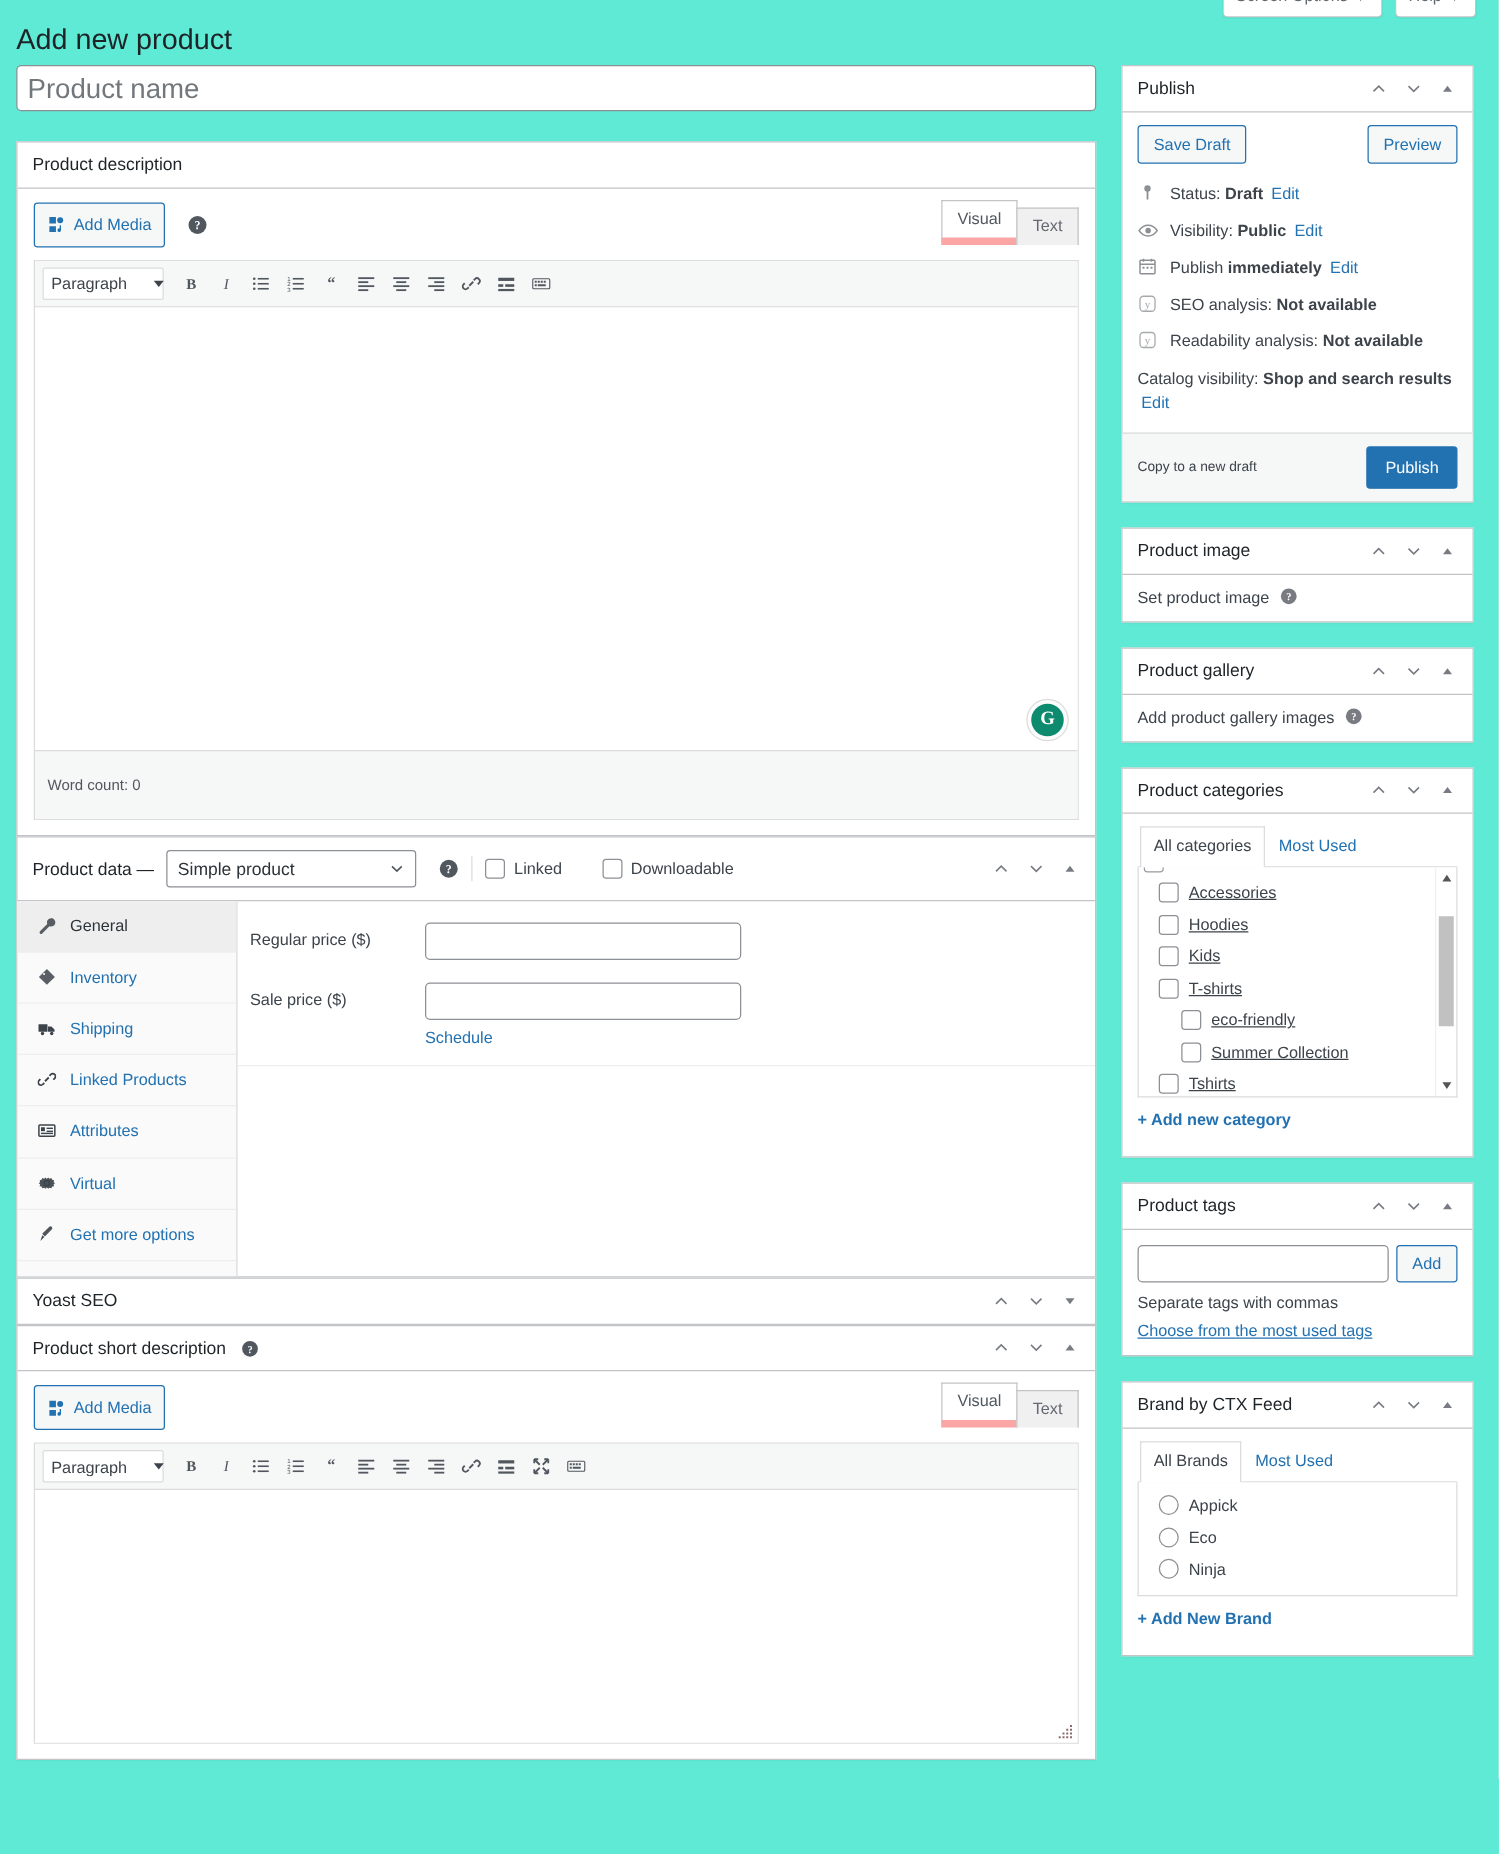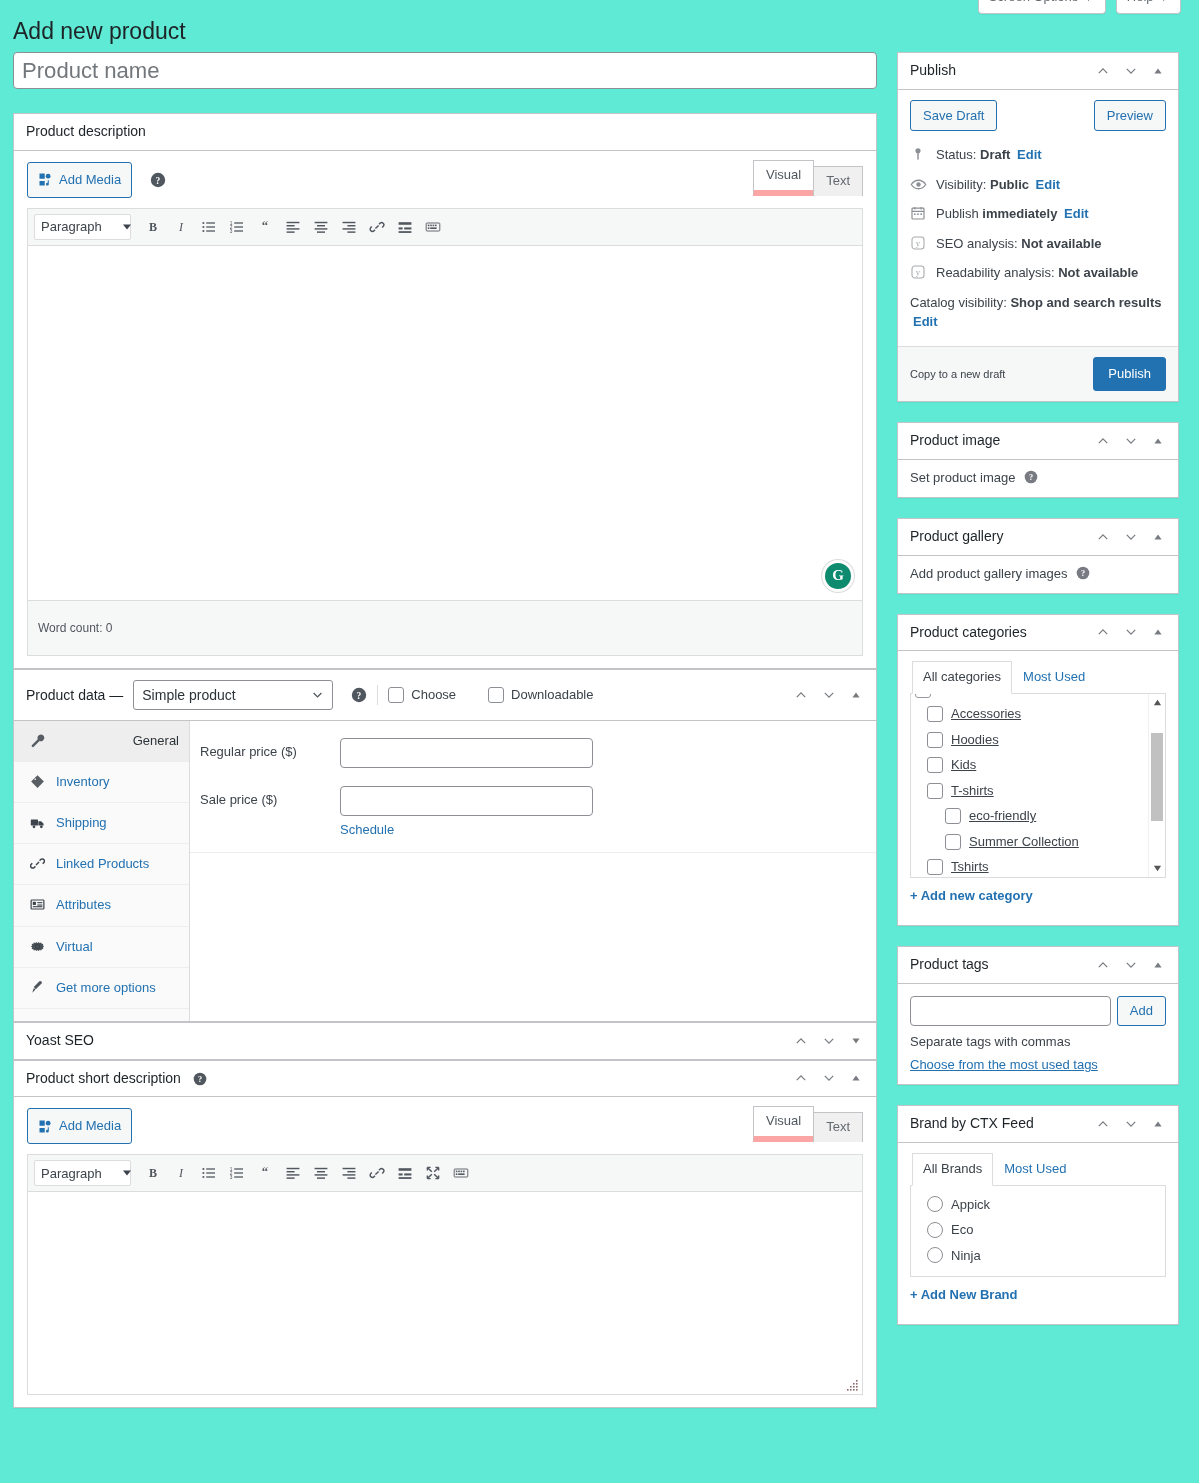--- a/index.html
+++ b/index.html
@@ -255,21 +255,21 @@
     margin: 0; padding: 0; list-style: none;
   }
   .pd-tab {
     display: flex; align-items: center; gap: 10px;
     padding: 11px 10px 11px 16px;
     border-bottom: 1px solid #eee;
     font-size: 13px; color: #2271b1;
     cursor: pointer;
     line-height: 1.4;
   }
-  .pd-tab.active { background: #eee; color: #2c3338; justify-content: space-between; }
+  .pd-tab.active { background: #eee; color: #2c3338; }
   .pd-tab .ico { width: 16px; height: 16px; display: inline-flex; flex: none; color: #3c434a; }
   .pd-panel { flex: 1 1 auto; padding: 12px 0 0 0; }
   .form-row {
     display: flex; align-items: flex-start;
     padding: 5px 0 5px 0;
     margin: 0 0 8px 0;
   }
   .form-row label {
     width: 150px; flex: none;
     padding: 6px 0 0 10px;
@@ -314,21 +314,21 @@
     font-family: "Liberation Sans", sans-serif;
   }
   .misc-list { padding: 0 12px 6px; }
   .misc-row {
     display: flex; align-items: flex-start; gap: 8px;
     padding: 4px 0 6px;
     font-size: 13px; color: #3c434a; line-height: 1.5;
   }
   .misc-row .ico { width: 18px; height: 18px; flex: none; margin-top: 1px; color: #8c8f94; }
   .misc-row b { font-weight: 700; color: #3c434a; }
-  .edit-link { color: #2271b1; cursor: pointer; margin-left: 3px; font-weight: bold; }
+  .edit-link { color: #2271b1; cursor: pointer; margin-left: 3px; }
   .catalog-row {
     padding: 4px 0 8px;
     font-size: 13px; color: #3c434a; line-height: 1.5;
   }
   .major-actions {
     background: #f6f7f7;
     border-top: 1px solid #dcdcde;
     padding: 10px 12px;
     display: flex; align-items: center; justify-content: space-between;
     min-height: 50px;
@@ -615,21 +615,21 @@
         </span>
         <span class="hdr-help">
           <svg width="16" height="16" viewBox="0 0 20 20">
               <circle cx="10" cy="10" r="9" fill="#50575e"></circle>
               <text x="10" y="14.5" text-anchor="middle" font-size="12" font-weight="bold" fill="#fff" font-family="Liberation Serif, serif">?</text>
             </svg>
         </span>
         <span class="pd-sep"></span>
         <label class="cb-label">
           <span class="cbox"></span>
-          <span>Choose</span>
+          <span>Linked</span>
         </label>
         <label class="cb-label" style="margin-left:22px;">
           <span class="cbox"></span>
           <span>Downloadable</span>
         </label>
         <span class="handle-actions">
           <span class="handle-order">
               <svg width="14" height="14" viewBox="0 0 20 20" fill="none" stroke="#787c82" stroke-width="1.8">
                 <path d="M4 13l6-6 6 6"></path>
               </svg>

